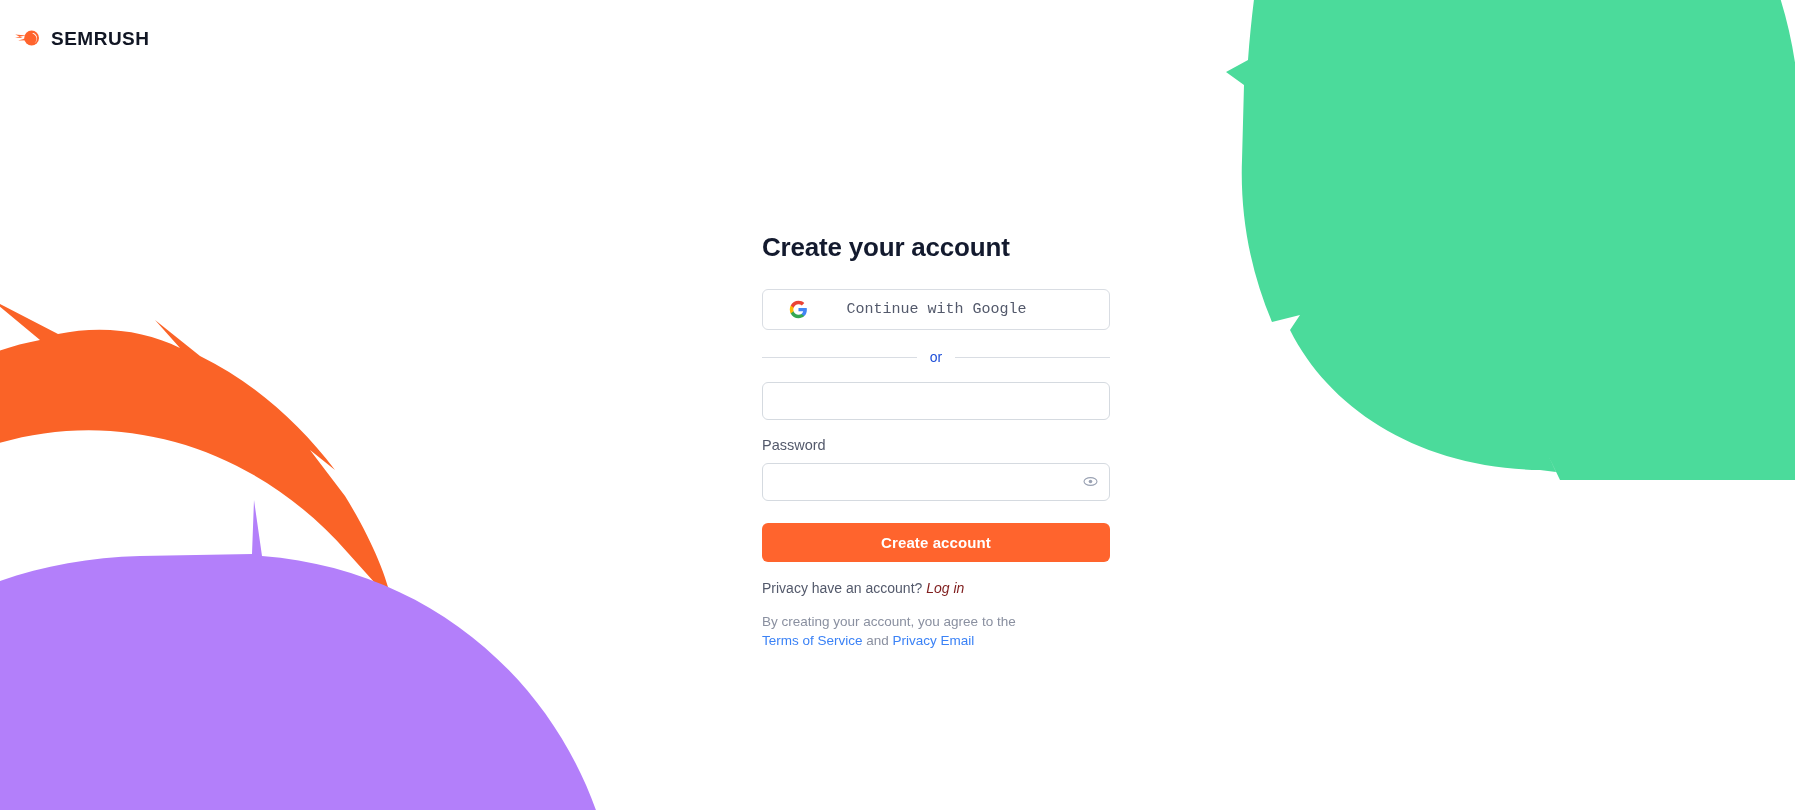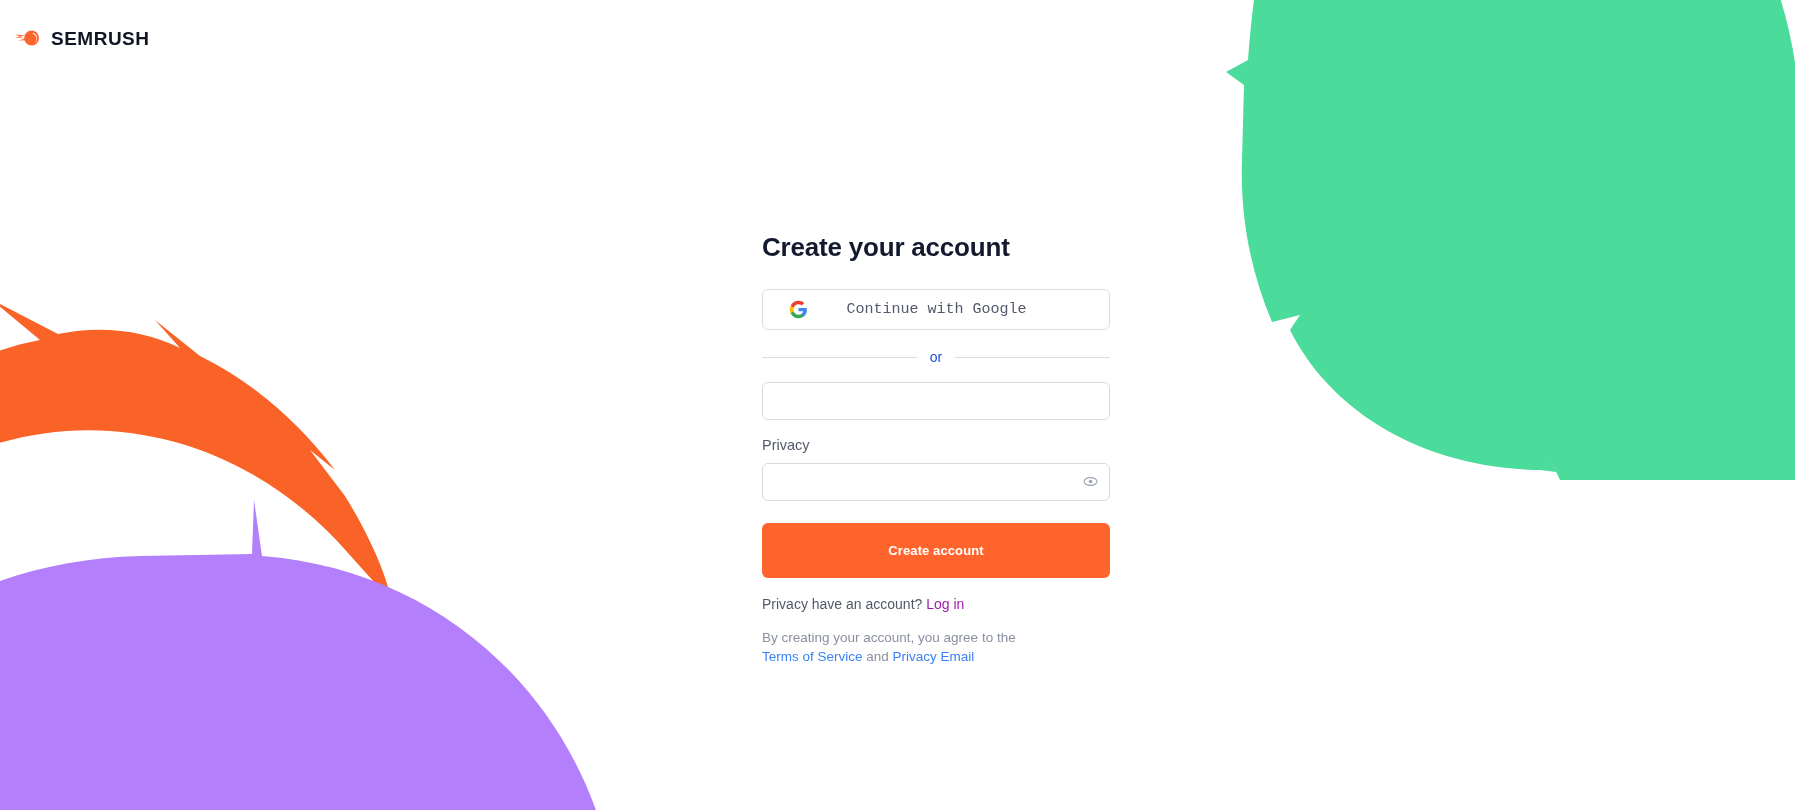--- a/index.html
+++ b/index.html
@@ -145,43 +145,44 @@
     background: transparent;
     cursor: pointer;
     display: flex;
     align-items: center;
     justify-content: center;
   }
 
   .submit-btn {
     display: block;
     width: 348px;
-    height: 55px;
+    height: 39px;
     margin-top: 22px;
     background: #FF642D;
     border: 0;
     border-radius: 6px;
     color: #ffffff;
-    font-size: 13px;
+    font-size: 15px;
     font-weight: 700;
     font-family: inherit;
     cursor: pointer;
     letter-spacing: 0.1px;
   }
 
   .login-line {
     margin-top: 17px;
     font-size: 14px;
     color: #53596b;
     line-height: 1.3;
   }
   .login-link {
-    color: #a21caf;
+    color: #7f1d1d;
     text-decoration: none;
     cursor: pointer;
+    font-style: italic;
   }
 
   .terms-line {
     margin-top: 15px;
     font-size: 13.5px;
     color: #8a90a0;
     line-height: 1.45;
     max-width: 285px;
   }
   .terms-link {
@@ -259,21 +260,21 @@
       <span class="rule"></span>
     </div>
 
     <div class="field">
       <div class="input-shell">
         <input class="text-input" type="email" placeholder="" style="">
       </div>
     </div>
 
     <div class="field">
-      <label class="field-label">Privacy</label>
+      <label class="field-label">Password</label>
       <div class="input-shell">
         <input class="text-input has-trailing" type="password" placeholder="" style="">
         <button class="eye-btn">
           <svg width="17" height="17" viewBox="0 0 20 20" xmlns="http://www.w3.org/2000/svg">
             <ellipse cx="10" cy="10" rx="7.6" ry="4.6" fill="none" stroke="#9aa2b3" stroke-width="1.3"></ellipse>
             <circle cx="10" cy="10" r="2.1" fill="#9aa2b3"></circle>
           </svg>
         </button>
       </div>
     </div>

